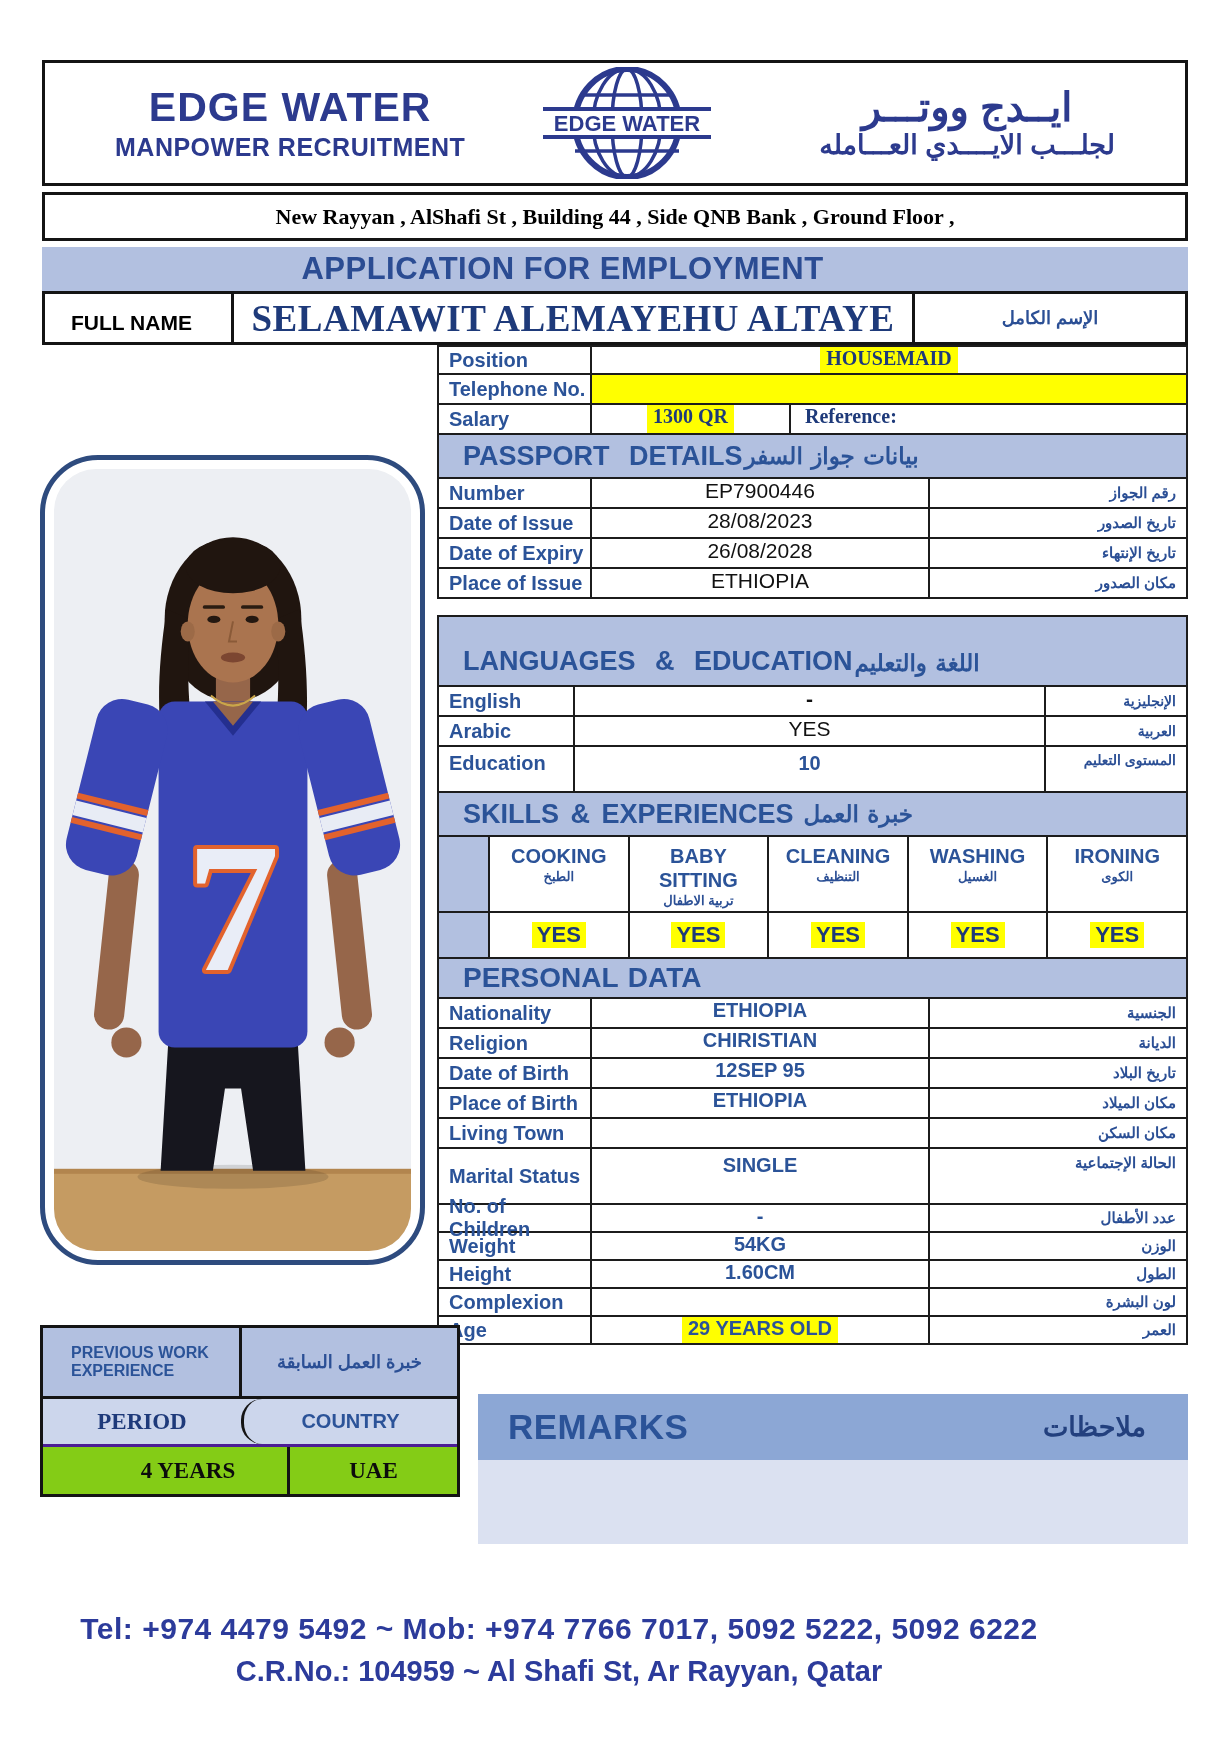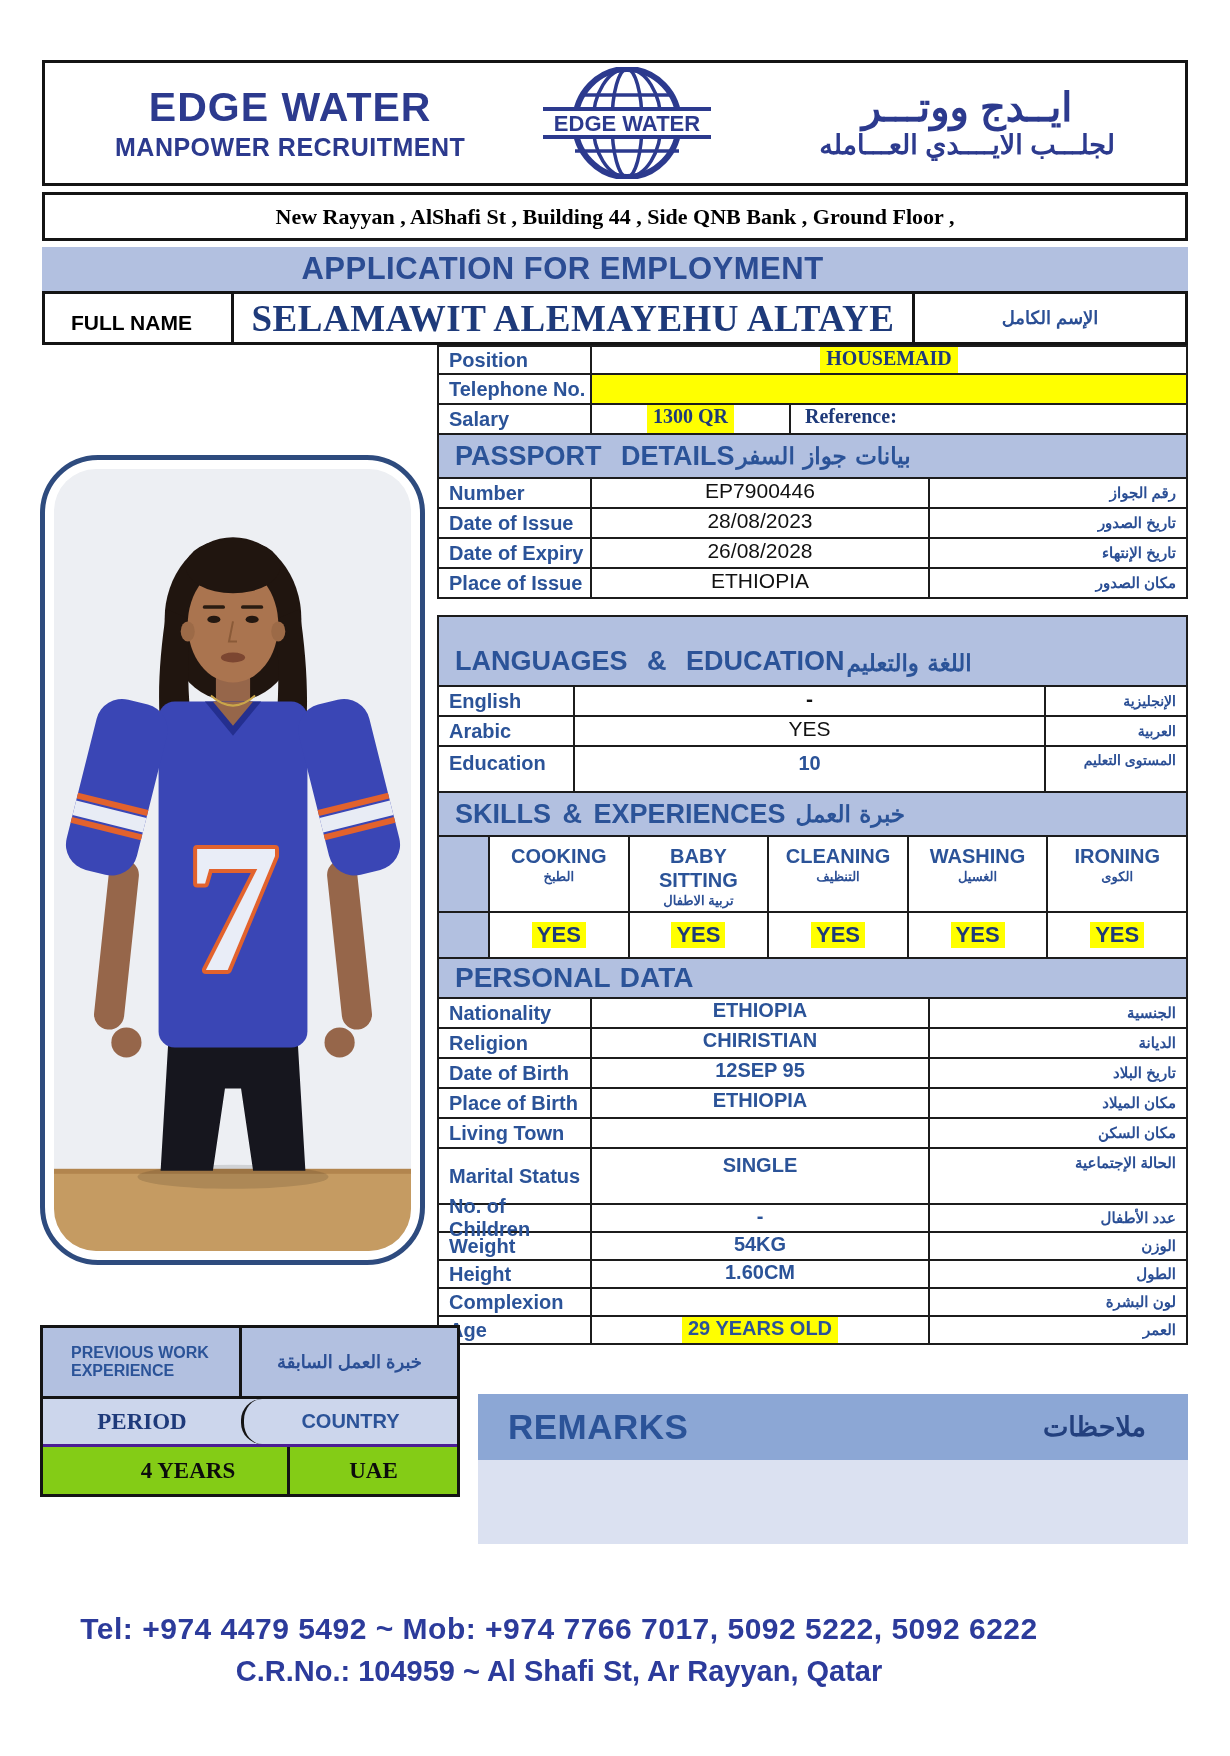--- a/index.html
+++ b/index.html
@@ -44,21 +44,21 @@
   .lab.w136{width:136px;}
   .val{flex:1;display:flex;justify-content:center;font-size:21px;color:#111;}
   .arab{width:258px;border-left:2px solid #1c1c1c;display:flex;align-items:center;justify-content:flex-end;
         padding-right:10px;color:#2b4f95;font-weight:bold;font-size:15px;box-sizing:border-box;}
   .arab.w142{width:142px;font-size:14px;}
   .h30{height:30px;} .h44{height:44px;} .h46{height:46px;} .h56{height:56px;} .h28{height:28px;}
   .serifv{font-family:"Liberation Serif",serif;font-weight:bold;color:#1e3a7a;font-size:20px;}
   .hl{background:#ffff00;padding:0 6px;}
   .yellow-cell{background:#ffff00;}
   .band{background:#b2c0e0;border:2px solid #1c1c1c;border-top:none;display:flex;align-items:center;
-        padding-left:16px;color:#2b5398;font-weight:bold;box-sizing:border-box;}
+        padding-left:24px;color:#2b5398;font-weight:bold;box-sizing:border-box;}
   .band .en{font-size:27px;word-spacing:12px;}
   .band .ar{font-size:23px;margin-left:2px;word-spacing:2px;}
   .band.tall{height:72px;align-items:flex-end;padding-bottom:8px;}
   .gap16{height:16px;}
   .bluev{color:#2b5398;font-weight:bold;font-size:20px;}
   .topalign{align-items:flex-start !important;padding-top:5px;}
 
   
   .sk-row{display:flex;border:2px solid #1c1c1c;border-top:none;box-sizing:border-box;}
   .sk-strip{width:51px;background:#b2c0e0;border-right:2px solid #1c1c1c;box-sizing:border-box;}

